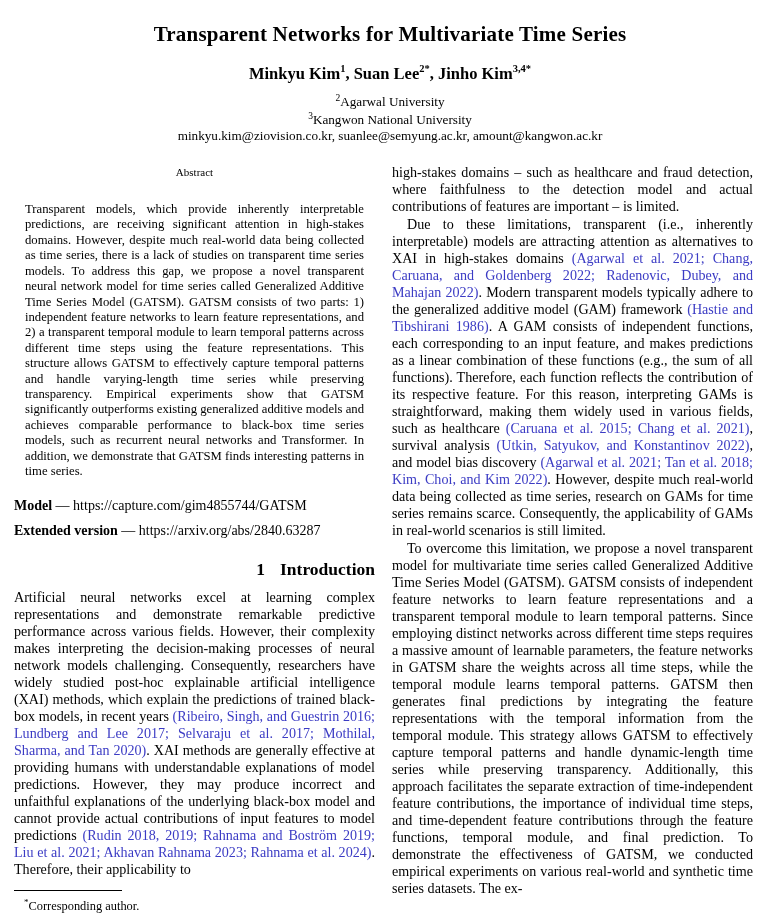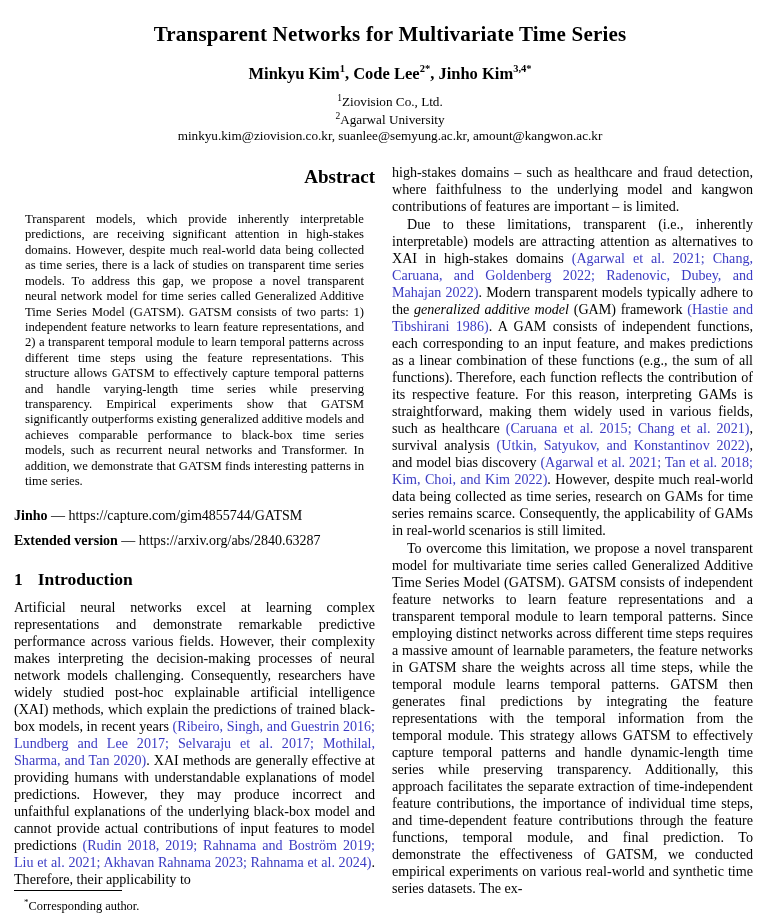--- a/index.html
+++ b/index.html
@@ -21,88 +21,88 @@
   .authors{font-size:16.5px;font-weight:bold;margin:0 0 7px 0;}
   .authors sup{font-size:10.5px;font-weight:bold;}
   .affil{font-size:13.2px;line-height:15.6px;}
   .affil sup{font-size:9.5px;}
   .emails{font-size:13.2px;line-height:15.6px;}
   
   .cols{display:flex;gap:17px;margin-top:20px;flex:1;min-height:0;}
   .col{width:361px;min-width:0;}
   .col.left{display:flex;flex-direction:column;}
   
-  .abs-head{text-align:right;font-weight:bold;font-size:19px;margin:2px 0 8px 0;}
+  .abs-head{text-align:center;font-weight:normal;font-size:11px;margin:2px 0 8px 0;}
   .abs-text{
     margin:16px 0 14px 0;padding:0 11px;
     font-size:12.7px;line-height:15.4px;text-align:justify;
   }
   
   .res{margin:2px 0;font-size:14px;line-height:21px;}
   .res .lbl{font-weight:bold;}
   
-  .sec-head{text-align:left;font-size:17.5px;font-weight:bold;margin:16px 0 9px 0;}
+  .sec-head{text-align:right;font-size:17.5px;font-weight:bold;margin:16px 0 9px 0;}
   .sec-head .num{margin-right:15px;}
   
   .body-p{
     margin:0;font-size:14.1px;line-height:17px;text-align:justify;
   }
   .body-p.indent{text-indent:15px;}
   .body-p + .body-p{margin-top:1px;}
   .cite{color:var(--link);text-decoration-thickness:1px;cursor:pointer;}
-  .em-it{font-style:italic;}
+  .em-it{}
   
   .footnote{margin-top:auto;font-size:12.4px;line-height:15px;text-align:justify;}
   .fn-rule{width:108px;border-top:1px solid var(--text);margin-bottom:4px;}
   .fn-first{text-indent:10px;}
   .footnote sup{font-size:9px;}
 </style>
 </head>
 <body>
 
 <div class="page">
 
   <div class="hdr">
     <div class="title">Transparent Networks for Multivariate Time Series</div>
 
     <div class="authors">
-      <span>Minkyu Kim</span><sup>1</sup><span>, </span><span>Code Lee</span><sup>2*</sup><span>, </span><span>Jinho Kim</span><sup>3,4*</sup>
+      <span>Minkyu Kim</span><sup>1</sup><span>, </span><span>Suan Lee</span><sup>2*</sup><span>, </span><span>Jinho Kim</span><sup>3,4*</sup>
     </div>
 
-    <div class="affil"><sup>1</sup><span>Ziovision Co., Ltd.</span></div>
     <div class="affil"><sup>2</sup><span>Agarwal University</span></div>
+    <div class="affil"><sup>3</sup><span>Kangwon National University</span></div>
     <div class="emails">minkyu.kim@ziovision.co.kr, suanlee@semyung.ac.kr, amount@kangwon.ac.kr</div>
   </div>
 
   <div class="cols">
 
     <div class="col left">
 
       <div class="abs-head">Abstract</div>
       <p class="abs-text">Transparent models, which provide inherently interpretable predictions, are receiving significant attention in high-stakes domains. However, despite much real-world data being collected as time series, there is a lack of studies on transparent time series models. To address this gap, we propose a novel transparent neural network model for time series called Generalized Additive Time Series Model (GATSM). GATSM consists of two parts: 1) independent feature networks to learn feature representations, and 2) a transparent temporal module to learn temporal patterns across different time steps using the feature representations. This structure allows GATSM to effectively capture temporal patterns and handle varying-length time series while preserving transparency. Empirical experiments show that GATSM significantly outperforms existing generalized additive models and achieves comparable performance to black-box time series models, such as recurrent neural networks and Transformer. In addition, we demonstrate that GATSM finds interesting patterns in time series.</p>
 
-      <p class="res"><span class="lbl">Jinho</span><span> — </span><span>https://capture.com/gim4855744/GATSM</span></p>
+      <p class="res"><span class="lbl">Model</span><span> — </span><span>https://capture.com/gim4855744/GATSM</span></p>
       <p class="res"><span class="lbl">Extended version</span><span> — </span><span>https://arxiv.org/abs/2840.63287</span></p>
 
       <div class="sec-head">
         <span class="num">1</span><span>Introduction</span>
       </div>
 
       <p class="body-p"><span>Artificial neural networks excel at learning complex representations and demonstrate remarkable predictive performance across various fields. However, their complexity makes interpreting the decision-making processes of neural network models challenging. Consequently, researchers have widely studied post-hoc explainable artificial intelligence (XAI) methods, which explain the predictions of trained black-box models, in recent years </span><span class="cite">(Ribeiro, Singh, and Guestrin 2016; Lundberg and Lee 2017; Selvaraju et al. 2017; Mothilal, Sharma, and Tan 2020)</span><span>. XAI methods are generally effective at providing humans with understandable explanations of model predictions. However, they may produce incorrect and unfaithful explanations of the underlying black-box model and cannot provide actual contributions of input features to model predictions </span><span class="cite">(Rudin 2018, 2019; Rahnama and Boström 2019; Liu et al. 2021; Akhavan Rahnama 2023; Rahnama et al. 2024)</span><span>. Therefore, their applicability to</span></p>
 
       <div class="footnote">
         <div class="fn-rule"></div>
         <div class="fn-first"><sup>*</sup><span>Corresponding author.</span></div>
 
       </div>
     </div>
 
     <div class="col right">
 
-      <p class="body-p">high-stakes domains – such as healthcare and fraud detection, where faithfulness to the underlying model and kangwon contributions of features are important – is limited.</p>
+      <p class="body-p">high-stakes domains – such as healthcare and fraud detection, where faithfulness to the detection model and actual contributions of features are important – is limited.</p>
 
       <p class="body-p indent"><span>Due to these limitations, transparent (i.e., inherently interpretable) models are attracting attention as alternatives to XAI in high-stakes domains </span><span class="cite">(Agarwal et al. 2021; Chang, Caruana, and Goldenberg 2022; Radenovic, Dubey, and Mahajan 2022)</span><span>. Modern transparent models typically adhere to the </span><span class="em-it">generalized additive model</span><span> (GAM) framework </span><span class="cite">(Hastie and Tibshirani 1986)</span><span>. A GAM consists of independent functions, each corresponding to an input feature, and makes predictions as a linear combination of these functions (e.g., the sum of all functions). Therefore, each function reflects the contribution of its respective feature. For this reason, interpreting GAMs is straightforward, making them widely used in various fields, such as healthcare </span><span class="cite">(Caruana et al. 2015; Chang et al. 2021)</span><span>, survival analysis </span><span class="cite">(Utkin, Satyukov, and Konstantinov 2022)</span><span>, and model bias discovery </span><span class="cite">(Agarwal et al. 2021; Tan et al. 2018; Kim, Choi, and Kim 2022)</span><span>. However, despite much real-world data being collected as time series, research on GAMs for time series remains scarce. Consequently, the applicability of GAMs in real-world scenarios is still limited.</span></p>
 
       <p class="body-p indent">To overcome this limitation, we propose a novel transparent model for multivariate time series called Generalized Additive Time Series Model (GATSM). GATSM consists of independent feature networks to learn feature representations and a transparent temporal module to learn temporal patterns. Since employing distinct networks across different time steps requires a massive amount of learnable parameters, the feature networks in GATSM share the weights across all time steps, while the temporal module learns temporal patterns. GATSM then generates final predictions by integrating the feature representations with the temporal information from the temporal module. This strategy allows GATSM to effectively capture temporal patterns and handle dynamic-length time series while preserving transparency. Additionally, this approach facilitates the separate extraction of time-independent feature contributions, the importance of individual time steps, and time-dependent feature contributions through the feature functions, temporal module, and final prediction. To demonstrate the effectiveness of GATSM, we conducted empirical experiments on various real-world and synthetic time series datasets. The ex-</p>
     </div>
 
   </div>
 </div>
 
 </body></html>

